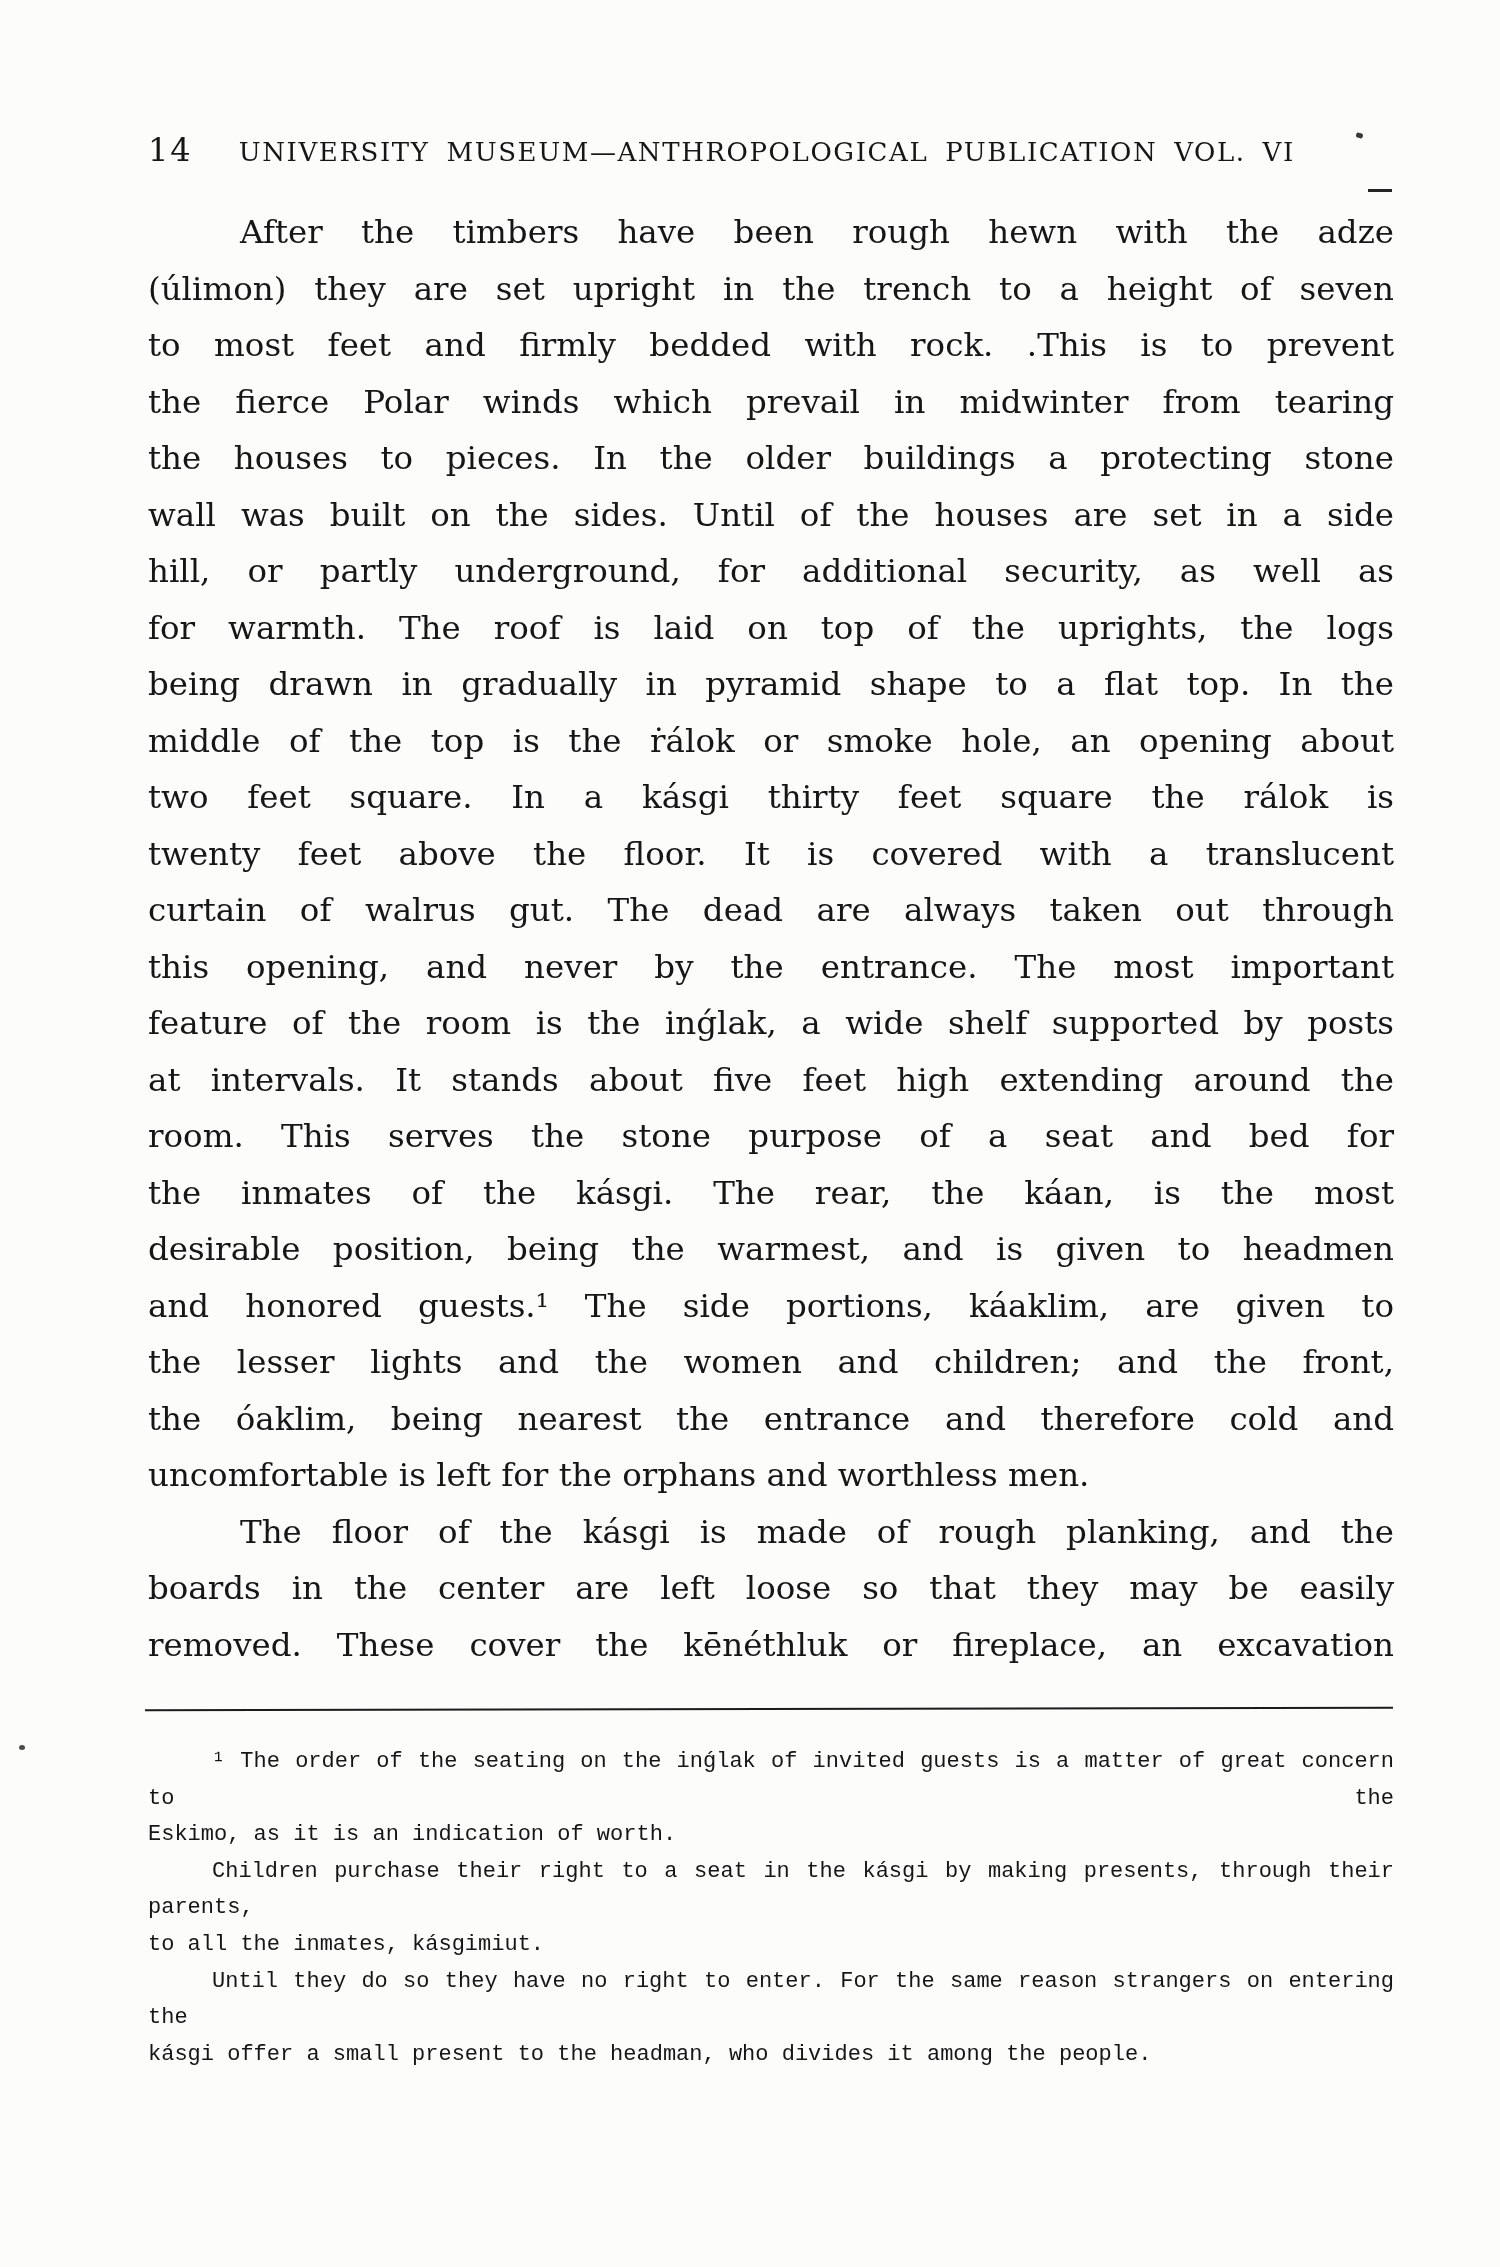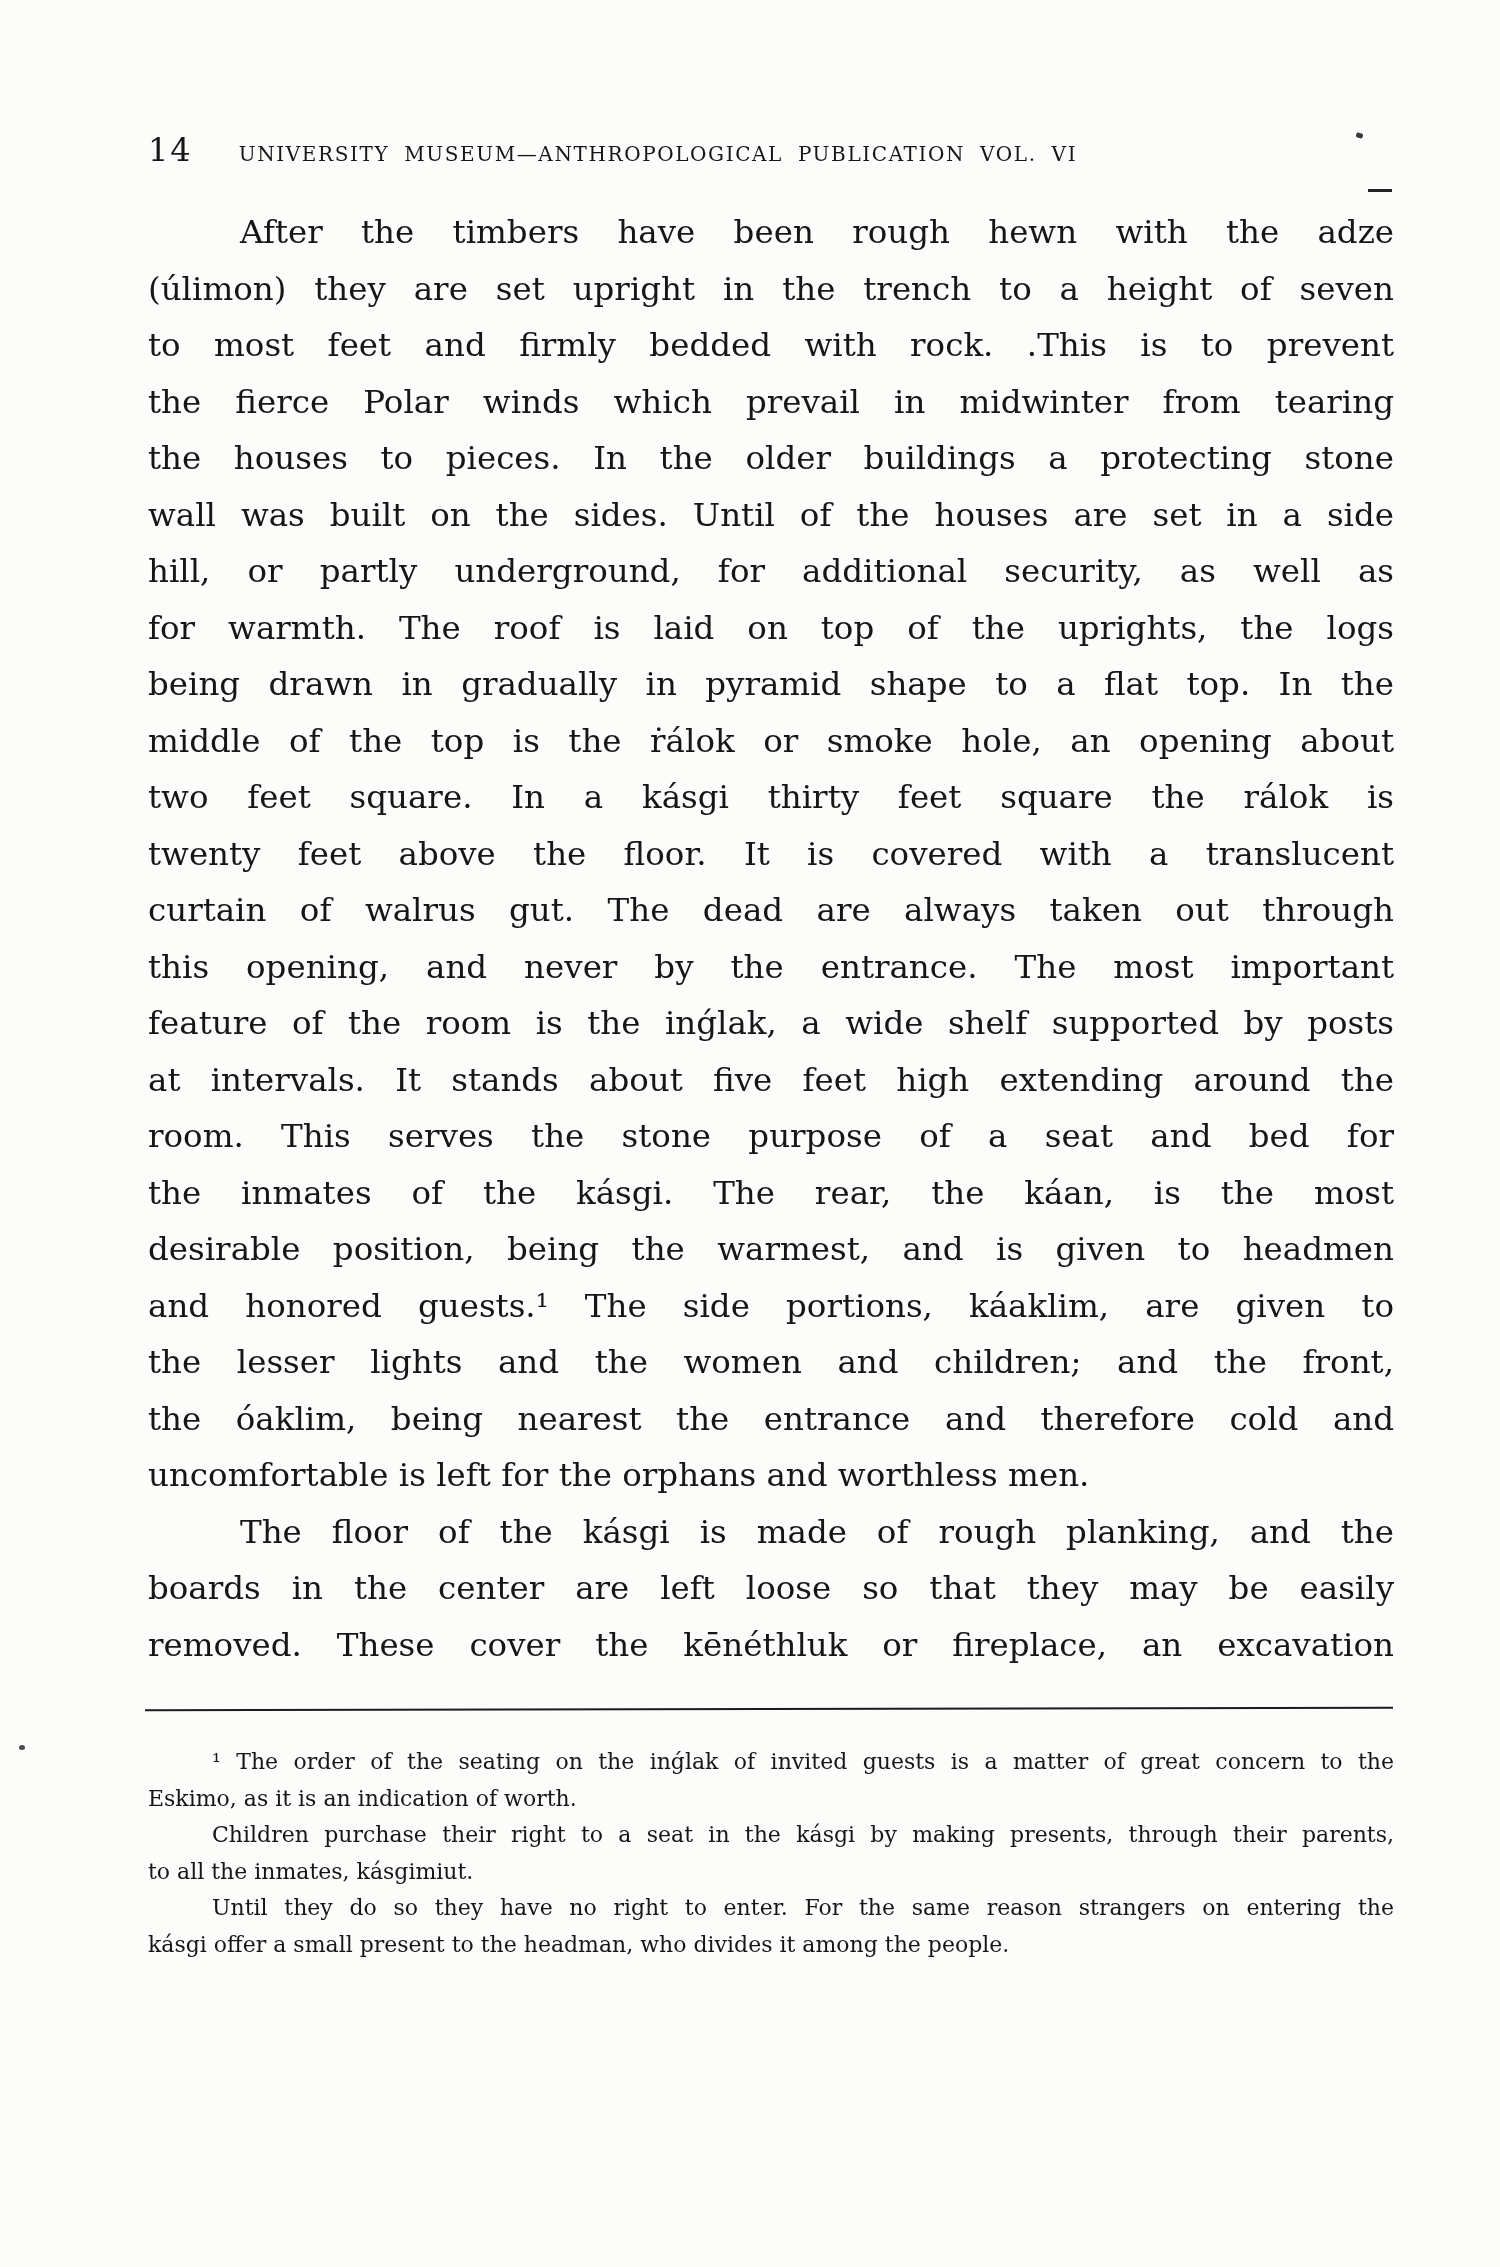--- a/index.html
+++ b/index.html
@@ -21,21 +21,21 @@
     width: 1246px;
     display: flex;
     align-items: baseline;
     white-space: nowrap;
   }
   .page-num {
     font-size: 32px;
     letter-spacing: 2px;
   }
   .header-title {
-    font-size: 20px;
+    font-size: 26px;
     letter-spacing: 1.6px;
     word-spacing: 7px;
     margin-left: 46px;
   }
 
   .body-text {
     position: absolute;
     top: 204px;
     left: 148px;
     width: 1246px;
@@ -59,20 +59,21 @@
     transform: rotate(-0.12deg);
   }
 
   .footnotes {
     position: absolute;
     top: 1744px;
     left: 148px;
     width: 1246px;
     font-size: 22px;
     line-height: 36.6px;
+    font-family: Liberation Mono, monospace;
   }
   .fn-line {
     text-align: justify;
     text-align-last: justify;
   }
   .fn-line.indent { text-indent: 64px; }
   .fn-line.last { text-align-last: left; }
 
   
   .mark-top-right {

